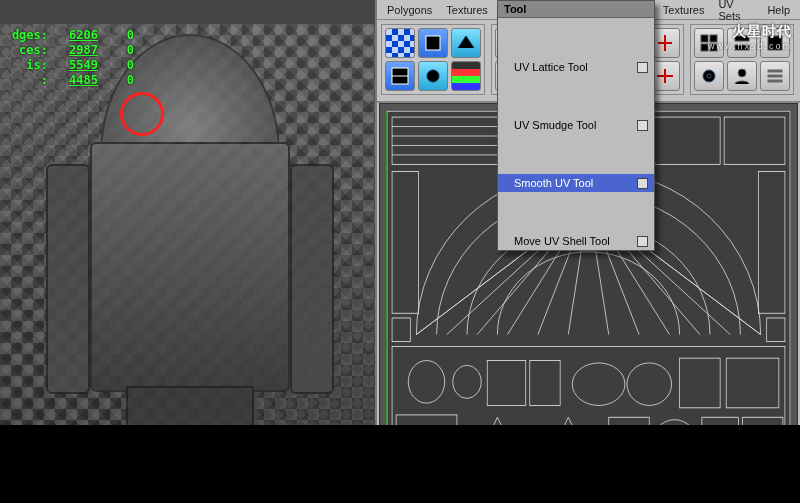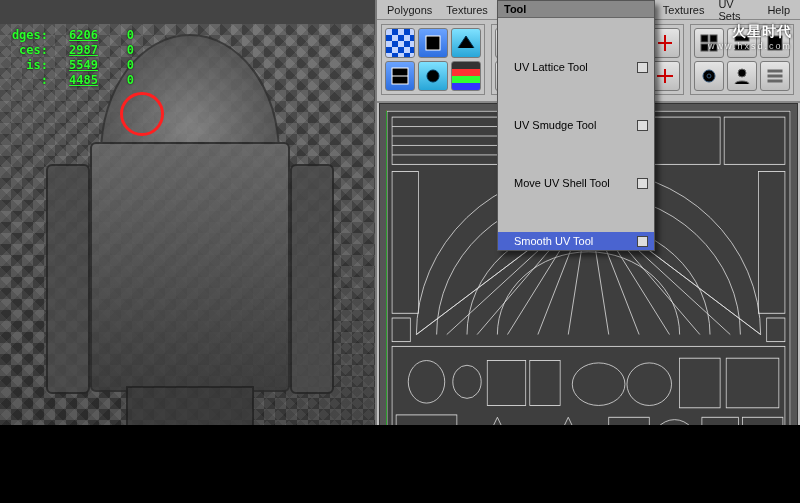--- a/index.html
+++ b/index.html
@@ -283,26 +283,26 @@
       <div class="tool-menu">
         <div class="hdr">Tool</div>
         <div class="item">
           <span>UV Lattice Tool</span>
           <span class="box"></span>
         </div>
         <div class="item">
           <span>UV Smudge Tool</span>
           <span class="box"></span>
         </div>
+        <div class="item sel">
+          <span>Smooth UV Tool</span>
+          <span class="box"></span>
+        </div>
         <div class="item">
           <span>Move UV Shell Tool</span>
-          <span class="box"></span>
-        </div>
-        <div class="item sel">
-          <span>Smooth UV Tool</span>
           <span class="box"></span>
         </div>
       </div>
 
       <div class="sep"></div>
 
       <div class="shelf-group">
         <div class="btn red">
             <svg viewBox="0 0 20 20">
               <line x1="4" y1="2" x2="4" y2="18" stroke-width="2"></line>

